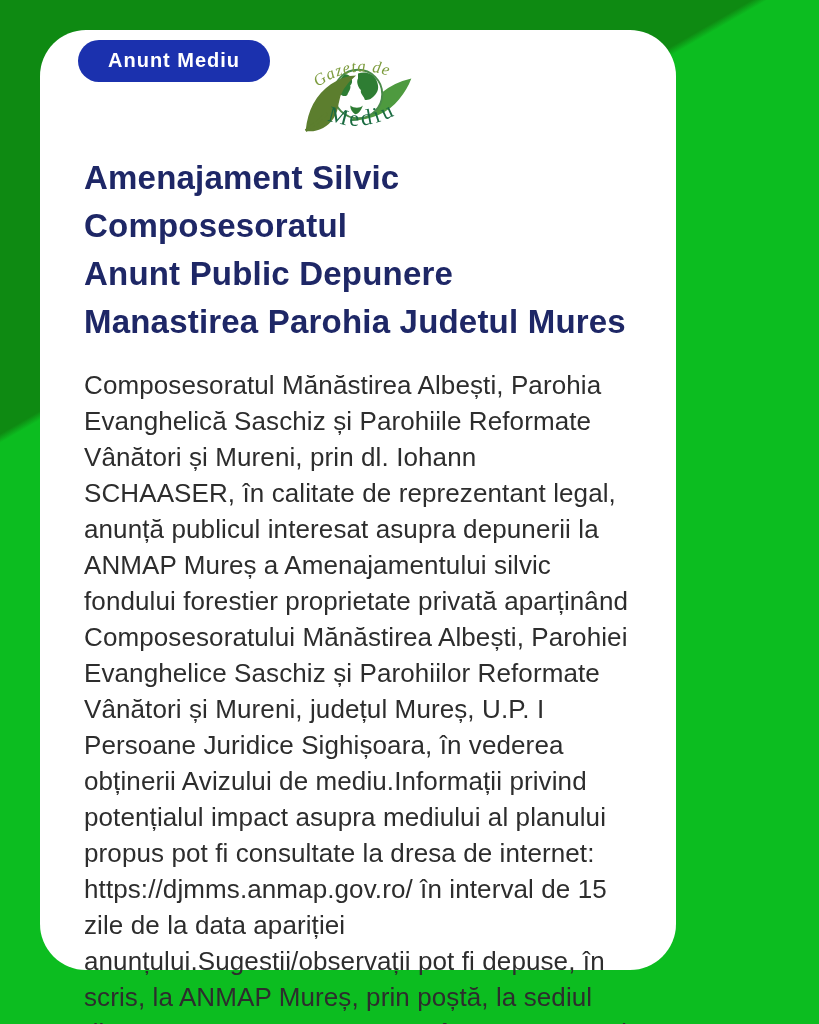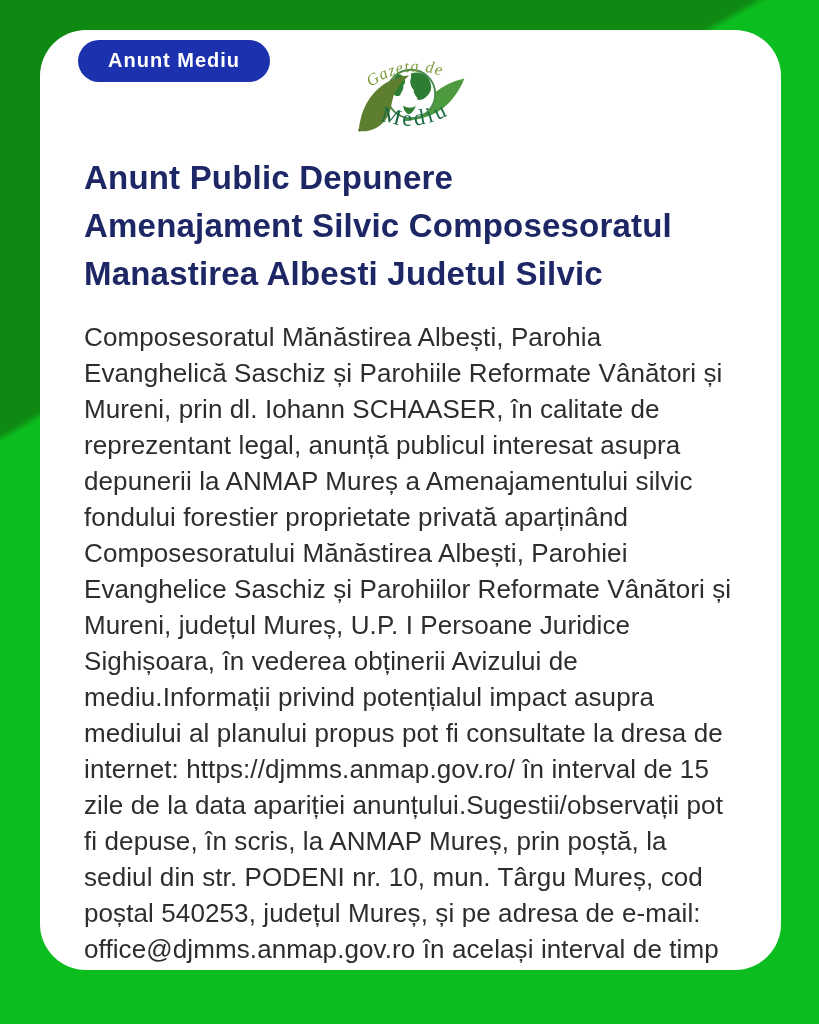--- a/index.html
+++ b/index.html
@@ -22,21 +22,21 @@
     font-family:"Liberation Sans", sans-serif;
     background:linear-gradient(150deg,
       var(--background_top) 0%,
       var(--background_top) 29%,
       var(--background_main) 29.6%,
       var(--background_main) 100%);
   }
   .card{
     position:absolute;
     left:40px; top:30px;
-    width:741px; height:940px;
+    width:636px; height:940px;
     background:var(--card_bg);
     border-radius:46px;
     padding:10px 44px 40px 44px;
   }
   .card-top{
     position:relative;
     height:104px;
   }
   .badge{
     position:absolute;
@@ -109,21 +109,21 @@
             <textPath href="#arcTop" startOffset="8">Gazeta de</textPath>
           </text>
           <text font-size="23" fill="var(--logo_dark_green)" letter-spacing="3">
             <textPath href="#arcBottom" startOffset="14">Mediu</textPath>
           </text>
         </svg>
       </div>
     </div>
 
     <h1 class="title">
+      <span>Amenajament Silvic Composesoratul</span>
       <span>Anunt Public Depunere</span>
-      <span>Amenajament Silvic Composesoratul</span>
-      <span>Manastirea Albesti Judetul Silvic</span>
+      <span>Manastirea Parohia Judetul Mures</span>
     </h1>
 
     <p class="body-text">Composesoratul Mănăstirea Albești, Parohia Evanghelică Saschiz și Parohiile Reformate Vânători și Mureni, prin dl. Iohann SCHAASER, în calitate de reprezentant legal, anunță publicul interesat asupra depunerii la ANMAP Mureș a Amenajamentului silvic fondului forestier proprietate privată aparținând Composesoratului Mănăstirea Albești, Parohiei Evanghelice Saschiz și Parohiilor Reformate Vânători și Mureni, județul Mureș, U.P. I Persoane Juridice Sighișoara, în vederea obținerii Avizului de mediu.Informații privind potențialul impact asupra mediului al planului propus pot fi consultate la dresa de internet: https://djmms.anmap.gov.ro/ în interval de 15 zile de la data apariției anunțului.Sugestii/observații pot fi depuse, în scris, la ANMAP Mureș, prin poștă, la sediul din str. PODENI nr. 10, mun. Târgu Mureș, cod poștal 540253, județul Mureș, și pe adresa de e-mail: office@djmms.anmap.gov.ro în același interval de timp</p>
 
   </div>
 </div>
 
 </body></html>

